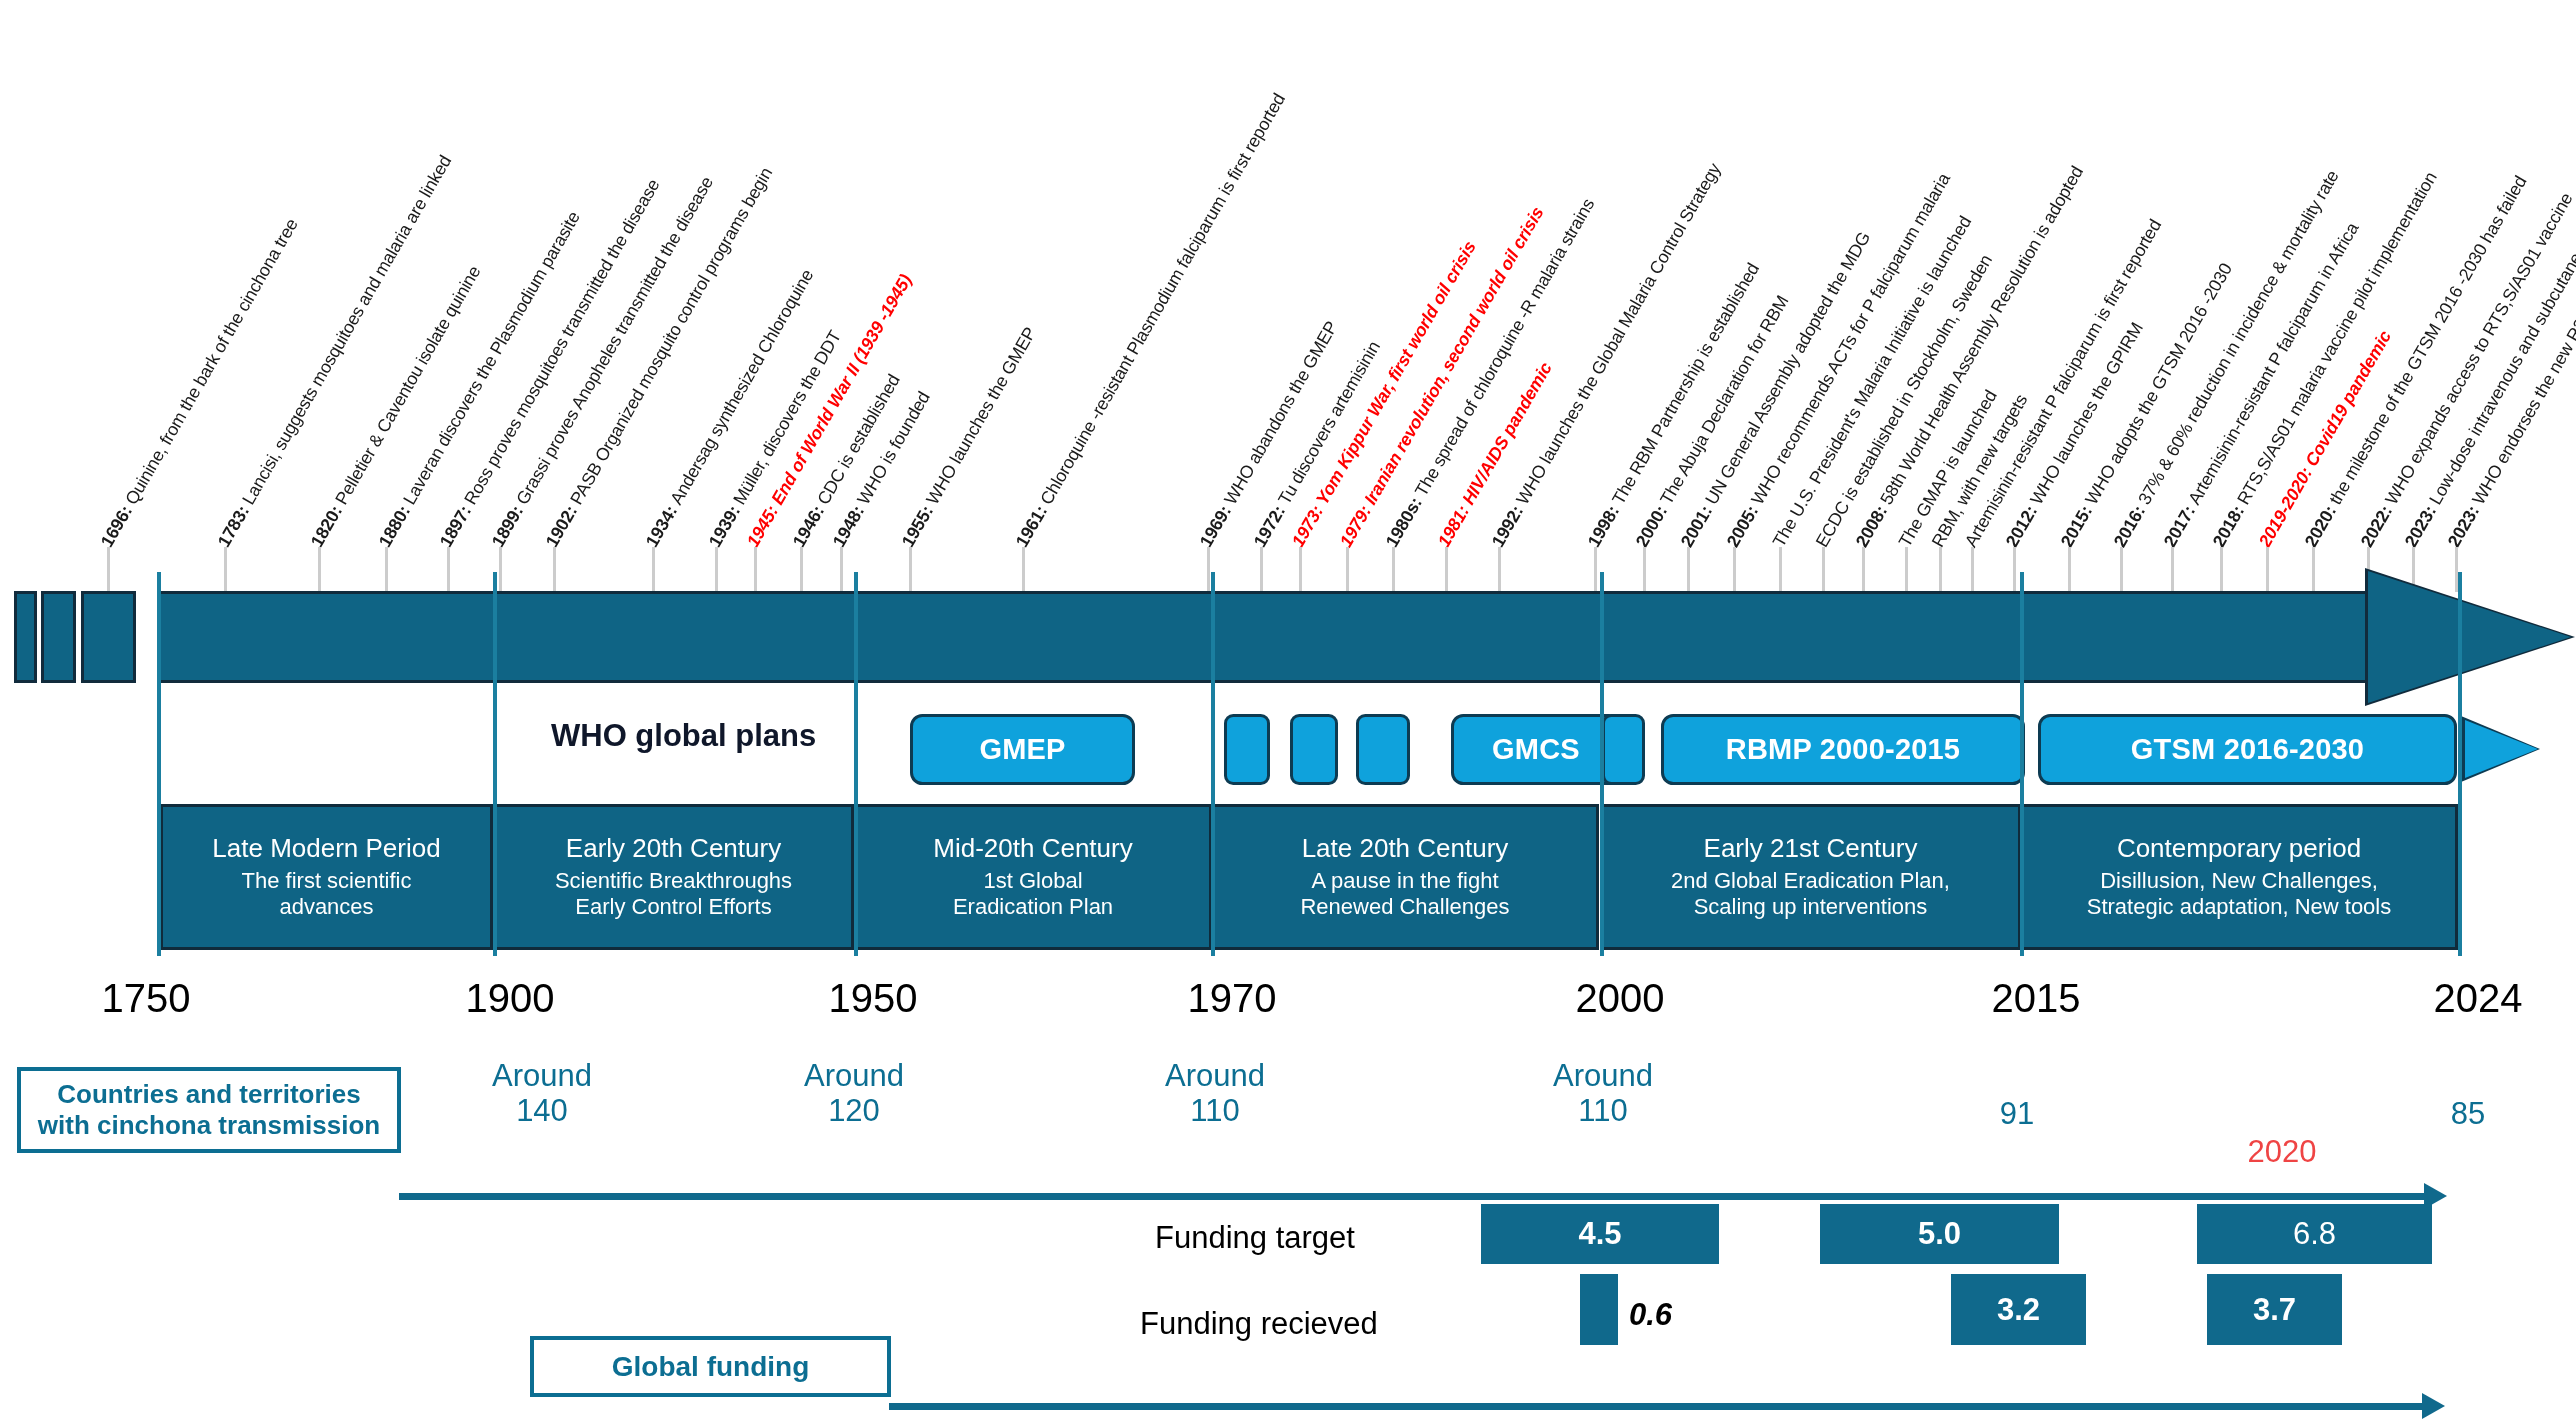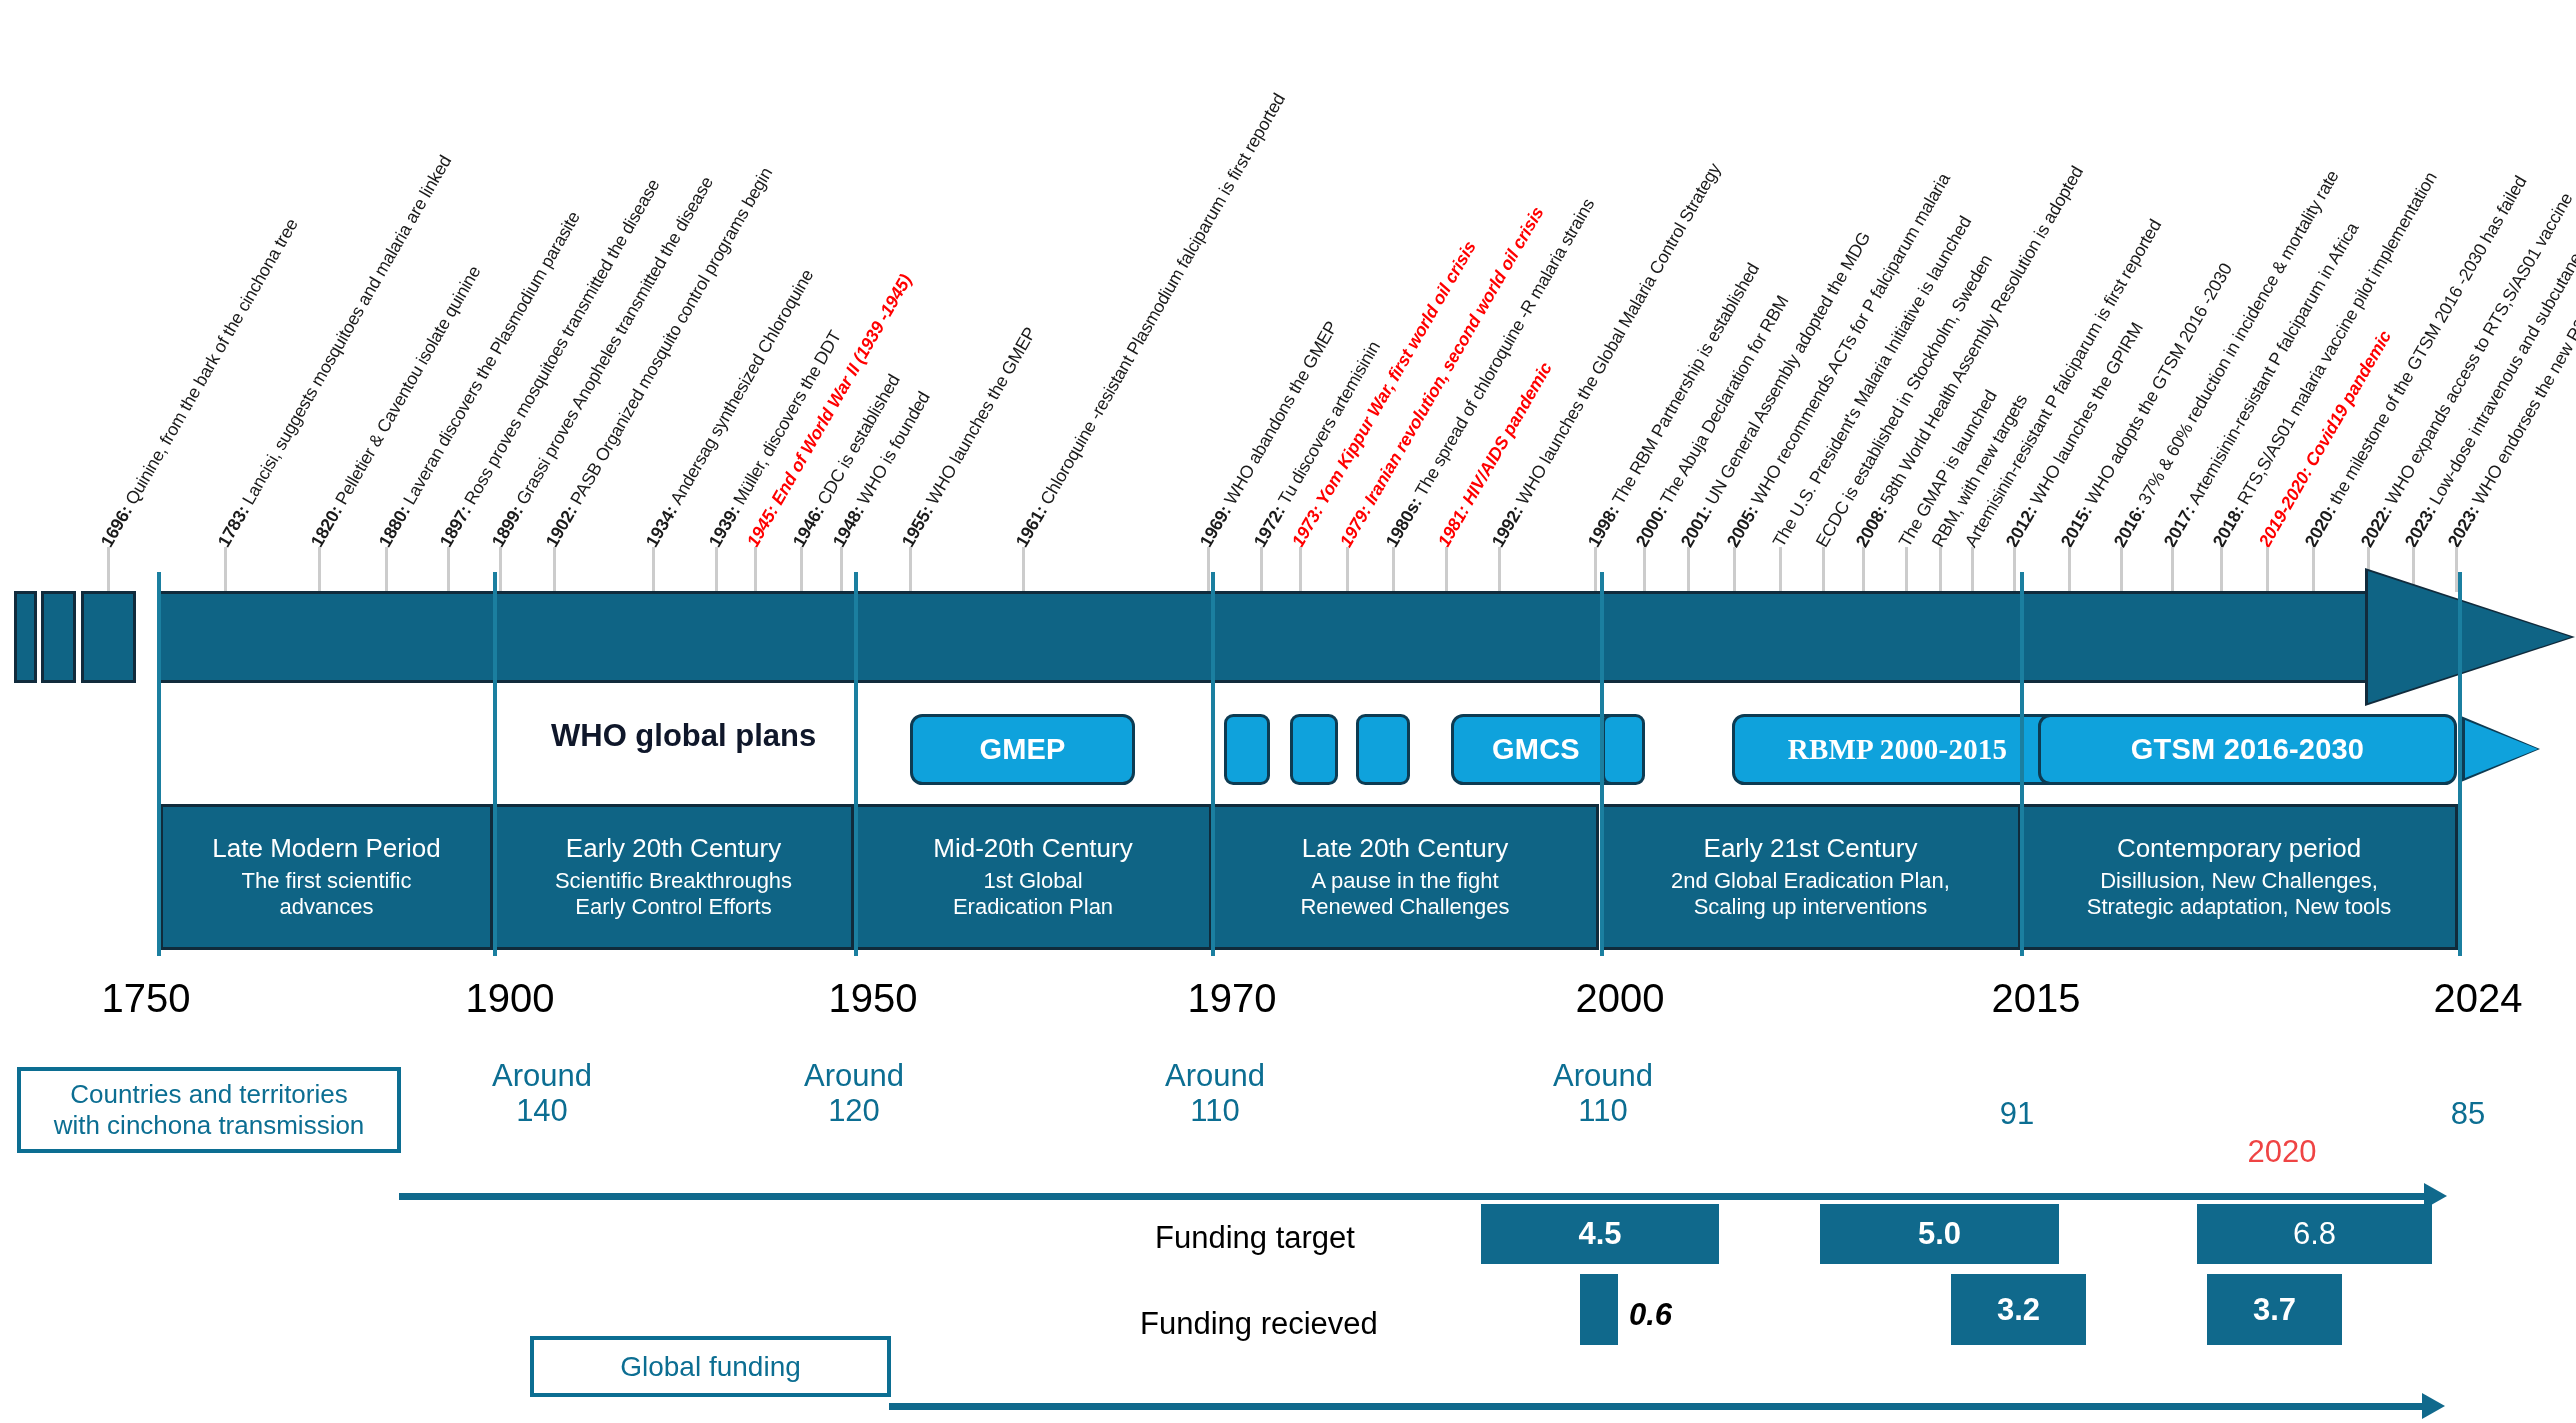--- a/index.html
+++ b/index.html
@@ -101,20 +101,21 @@
   }
 
   
   #transrow{position:absolute;left:0;top:1059px;width:2576px;height:138px;}
   .legendbox{
     position:absolute;box-sizing:border-box;
     border:4.6px solid #0c6e92;background:#ffffff;
     color:#0c6e92;text-align:center;
     display:flex;flex-direction:column;align-items:center;justify-content:center;
     line-height:1.18;
+    font-weight:bold;
   }
   .axisline{position:absolute;height:7px;background:#10698c;}
   .axishead{
     position:absolute;width:0;height:0;
     border-top:13px solid transparent;border-bottom:13px solid transparent;
     border-left:23px solid #10698c;
   }
   .transval{
     position:absolute;color:#0c6e92;font-size:31px;text-align:center;
     transform:translateX(-50%);line-height:1.12;white-space:nowrap;
@@ -254,21 +255,21 @@
       </div>
       <div class="prog small" style="left: 1356px; width: 54px;">
         <span></span>
       </div>
       <div class="prog" style="left: 1451px; width: 170px;">
         <span>GMCS</span>
       </div>
       <div class="prog small" style="left: 1602px; width: 43px;">
         <span></span>
       </div>
-      <div class="prog" style="left: 1732px; width: 331px; font-family: Liberation Serif, serif;">
+      <div class="prog" style="left: 1661px; width: 364px;">
         <span>RBMP 2000-2015</span>
       </div>
       <div class="prog" style="left: 2038px; width: 419px;">
         <span>GTSM 2016-2030</span>
       </div>
     </div>
 
   <div id="periodrow">
       <div class="period" style="left: 160px; width: 333px;">
         <div class="ptitle">Late Modern Period</div>

